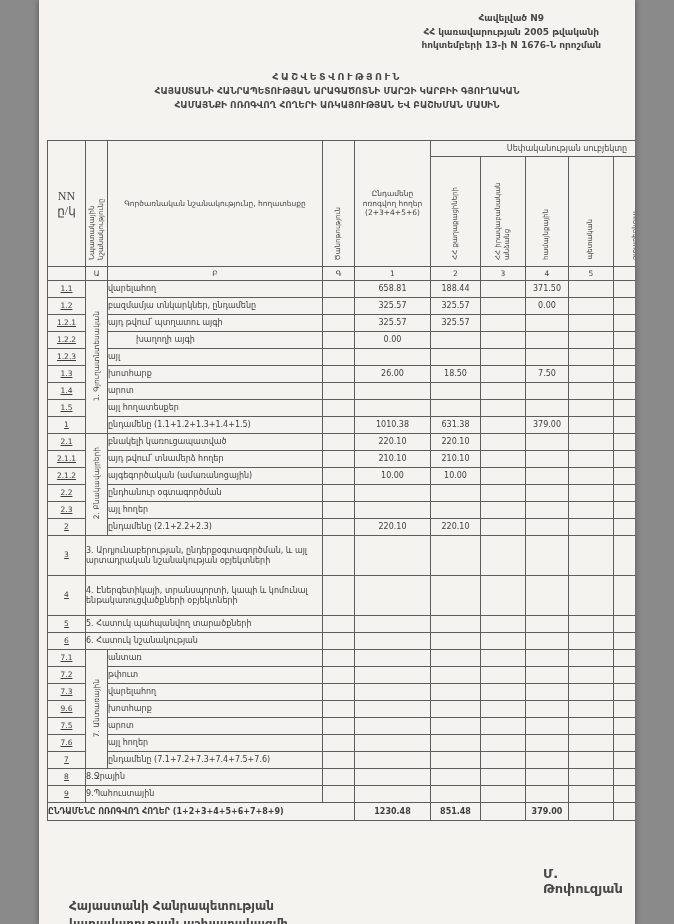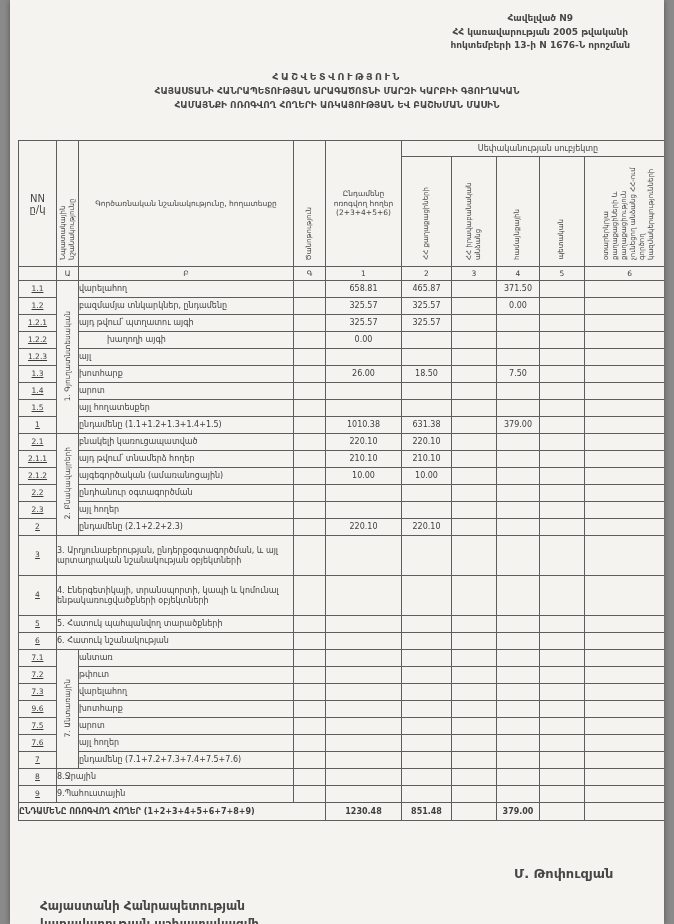--- a/index.html
+++ b/index.html
@@ -1,37 +1,37 @@
 <!DOCTYPE html>
 <html><head>
 <meta charset="utf-8">
 <style>
   * { box-sizing: border-box; }
   html,body { margin:0; padding:0; }
   body { background:#8a8a8a; display:flex; justify-content:center; font-family:"DejaVu Sans",sans-serif; }
   .page {
-    width:654px; height:924px; background:#f4f3ef; position:relative;
+    width:596px; height:924px; background:#f4f3ef; position:relative;
     color:#414141; overflow:hidden;
     box-shadow:0 0 6px rgba(0,0,0,.4);
   }
   .hdr { position:absolute; top:12px; right:34px; text-align:center;
          font-size:9px; font-weight:bold; line-height:1.5; color:#474747; }
   .title { position:absolute; top:70px; left:0; width:100%; text-align:center;
            font-size:9px; font-weight:bold; line-height:1.55; color:#474747; }
   .title .t0 { letter-spacing:2.5px; font-size:9.5px; }
 
   table { position:absolute; top:140px; left:8px; width:656px;
           border-collapse:collapse; table-layout:fixed; }
   th,td { border:1px solid #5d5d5d; padding:1px 2px; overflow:hidden; }
   th { font-weight:normal; font-size:7.5px; text-align:center; vertical-align:middle; color:#454545; }
   tr.h1 { height:16px; }
   tr.h2 { height:108px; }
   tr.h2 th, th.rot { vertical-align:bottom; padding-bottom:4px; }
   th.grp { font-size:8px; }
-  th.pre { white-space:pre-line; font-size:10px; }
+  th.pre { white-space:pre-line; font-size:12px;font-family:Liberation Serif, serif; }
   th.hor { font-size:7.5px; line-height:1.25; }
   .vert { writing-mode:vertical-rl; transform:rotate(180deg);
           display:inline-block; font-size:7px; line-height:1.3;
           max-height:102px; text-align:left; }
   td.seccell { padding:0; text-align:center; vertical-align:middle; }
   td.seccell .vert { max-height:150px; font-size:7.5px; }
   tbody td { height:17px; font-size:8px; line-height:1.15; vertical-align:middle; color:#3d3d3d; }
   td.rnum { text-align:center; font-size:7.5px;text-decoration:underline; }
   td.lbl { text-align:left; padding-left:0; }
   td.lbl.ind { padding-left:28px; }
@@ -105,21 +105,21 @@
           <td>6</td>
         </tr>
     </thead>
     <tbody id="rows">
         <tr>
           <td class="rnum">1.1</td>
           <td class="seccell" rowspan="9"><span class="vert">1. Գյուղատնտեսական</span></td>
           <td class="lbl">վարելահող</td>
           <td class="val"></td>
           <td class="val">658.81</td>
-          <td class="val">465.87</td>
+          <td class="val">188.44</td>
           <td class="val"></td>
           <td class="val">371.50</td>
           <td class="val"></td>
           <td class="val"></td>
         </tr>
         <tr>
           <td class="rnum">1.2</td>
           <td class="lbl">բազմամյա տնկարկներ, ընդամենը</td>
           <td class="val"></td>
           <td class="val">325.57</td>

